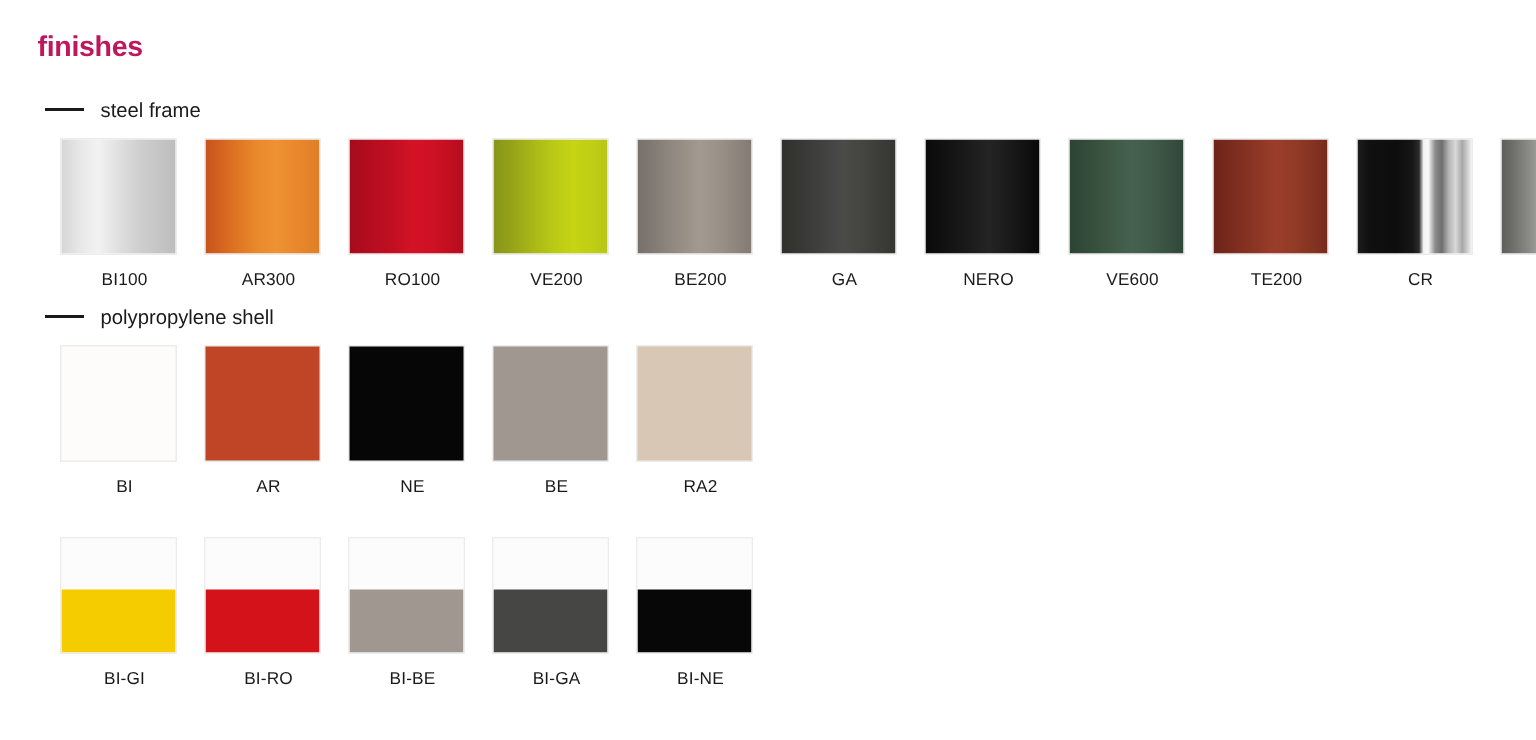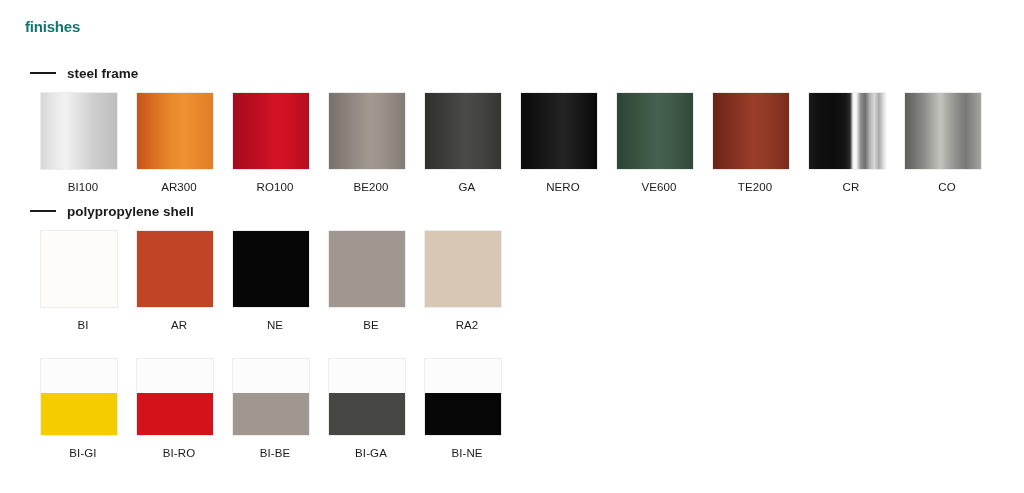--- a/index.html
+++ b/index.html
@@ -13,24 +13,24 @@
     font-family: "Liberation Sans", "DejaVu Sans", sans-serif;
     color: #1a1a1a;
     overflow: hidden;
     position: relative;
   }
 
   .page-title {
     position: absolute;
     left: 25px;
     top: 8px;
-    font-size: 15px;
+    font-size: 19px;
     font-weight: bold;
     letter-spacing: -0.2px;
-    color: #0f766e;
+    color: #be185d;
   }
 
   .section {
     position: absolute;
     left: 0;
     width: 1024px;
   }
   .section-steel  { top: 62px; }
   .section-poly   { top: 200px; }
 
@@ -43,21 +43,21 @@
   .section-rule {
     width: 26px;
     height: 2px;
     background: #1a1a1a;
     flex: 0 0 auto;
   }
   .section-label {
     margin-left: 11px;
     font-size: 13.5px;
     color: #1a1a1a;
-    font-weight: 700;
+    font-weight: 400;
   }
 
   .swatch-row {
     display: flex;
     padding-left: 40px;
     margin-top: 8px;
   }
   .swatch-cell {
     width: 86px;
     margin-right: 10px;
@@ -112,20 +112,24 @@
       </div>
       <div class="swatch-cell">
         <div class="swatch" style="background: linear-gradient(90deg, rgb(200, 83, 28) 0%, rgb(212, 100, 31) 14%, rgb(224, 120, 36) 30%, rgb(233, 138, 43) 46%, rgb(239, 146, 51) 62%, rgb(232, 136, 43) 80%, rgb(224, 127, 39) 100%);"></div>
         <div class="swatch-label">AR300</div>
       </div>
       <div class="swatch-cell">
         <div class="swatch" style="background: linear-gradient(90deg, rgb(165, 11, 28) 0%, rgb(180, 13, 31) 18%, rgb(194, 15, 34) 38%, rgb(212, 18, 38) 55%, rgb(207, 17, 36) 72%, rgb(192, 15, 33) 88%, rgb(181, 13, 30) 100%);"></div>
         <div class="swatch-label">RO100</div>
       </div>
       <div class="swatch-cell">
+        <div class="swatch" style="background: linear-gradient(90deg, rgb(135, 149, 26) 0%, rgb(149, 163, 24) 16%, rgb(168, 183, 23) 34%, rgb(185, 201, 21) 52%, rgb(198, 212, 20) 70%, rgb(192, 206, 21) 86%, rgb(184, 198, 22) 100%);"></div>
+        <div class="swatch-label">VE200</div>
+      </div>
+      <div class="swatch-cell">
         <div class="swatch" style="background: linear-gradient(90deg, rgb(118, 112, 106) 0%, rgb(132, 125, 118) 16%, rgb(147, 139, 131) 34%, rgb(162, 153, 143) 54%, rgb(154, 145, 137) 72%, rgb(141, 133, 125) 88%, rgb(130, 122, 115) 100%);"></div>
         <div class="swatch-label">BE200</div>
       </div>
       <div class="swatch-cell">
         <div class="swatch" style="background: linear-gradient(90deg, rgb(47, 47, 45) 0%, rgb(55, 55, 52) 16%, rgb(64, 64, 64) 34%, rgb(74, 74, 71) 54%, rgb(68, 68, 65) 72%, rgb(59, 59, 56) 88%, rgb(52, 52, 50) 100%);"></div>
         <div class="swatch-label">GA</div>
       </div>
       <div class="swatch-cell">
         <div class="swatch" style="background: linear-gradient(90deg, rgb(10, 10, 10) 0%, rgb(18, 18, 18) 18%, rgb(27, 27, 27) 38%, rgb(36, 36, 36) 56%, rgb(26, 26, 26) 74%, rgb(16, 16, 16) 90%, rgb(9, 9, 9) 100%);"></div>
         <div class="swatch-label">NERO</div>

